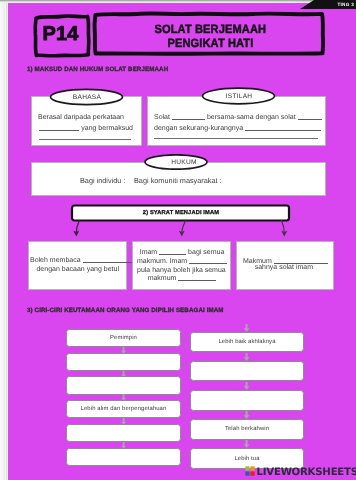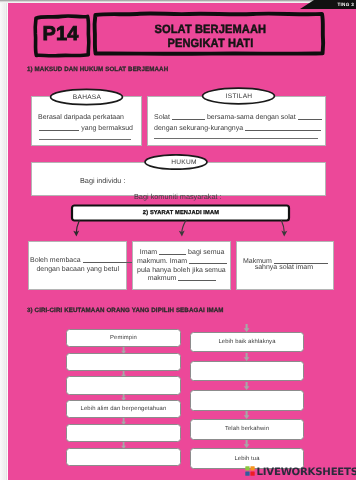--- a/index.html
+++ b/index.html
@@ -1,20 +1,20 @@
 <!DOCTYPE html>
 <html><head>
 <meta charset="utf-8">
 <title>Solat Berjemaah - Pengikat Hati</title>
 <style>
   *{ -webkit-font-smoothing:antialiased; }
   html,body{margin:0;padding:0;background:#fff;}
   body{width:356px;height:480px;overflow:hidden;
        font-family:"Liberation Sans",sans-serif;-webkit-font-smoothing:antialiased;text-rendering:geometricPrecision;}
-  .page{position:absolute;left:0;top:0;width:356px;height:480px;background:#ec4899;overflow:hidden;}
+  .page{position:absolute;left:0;top:0;width:356px;height:480px;background:#d946ef;overflow:hidden;}
 
   
   .edge-l{position:absolute;left:0;top:0;width:8px;height:480px;
      background:linear-gradient(to right,#fafafa 0%,#f2f2f2 40%,#ededed 62%,#ffffff 100%);}
   .edge-l2{position:absolute;left:6px;top:0;width:1px;height:480px;background:#e3e3e3;}
   .topbar{position:absolute;left:0;top:0;width:356px;height:3px;
      background:linear-gradient(to bottom,#8d8d8d 0%,#c9c9c9 35%,#ededed 75%,#fbfbfb 100%);}
 
   
   .ribbon{position:absolute;right:0;top:0;width:56px;height:9px;overflow:hidden;}
@@ -138,21 +138,21 @@
   </div>
   <div class="ell" style="left:200px;top:85px;width:78px;height:22px;">
     <svg width="78" height="22" viewBox="0 0 78 22">
       <ellipse cx="38.5" cy="11" rx="36" ry="7.8" fill="#fff" stroke="#1a1a1a" stroke-width="1.7"></ellipse>
     </svg>
     <div class="lbl">ISTILAH</div>
   </div>
 
   <div class="box" style="left:31px;top:162px;width:295px;height:34px;"></div>
   <div class="txt" style="left:41px;top:176px;font-size:7.3px;padding-left:39px;">Bagi individu :</div>
-  <div class="txt" style="left:134px;top:176px;font-size:7.3px;margin-top:16px;">Bagi komuniti masyarakat :</div>
+  <div class="txt" style="left:134px;top:176px;font-size:7.3px;">Bagi komuniti masyarakat :</div>
   <div class="ell" style="left:144px;top:154px;width:64px;height:16px;">
     <svg width="64" height="16" viewBox="0 0 64 16">
       <ellipse cx="32" cy="8" rx="31" ry="7.2" fill="#fff" stroke="#1a1a1a" stroke-width="1.7"></ellipse>
     </svg>
     <div class="lbl" style="padding-left:8px;">HUKUM</div>
   </div>
 
   <div class="hd" style="left:70px;top:203px;">
     <svg width="222" height="20" viewBox="0 0 222 20">
       <rect x="2" y="2.5" width="217" height="15" rx="2.4" ry="2.4" fill="#fff" stroke="#111" stroke-width="2.2"></rect>

